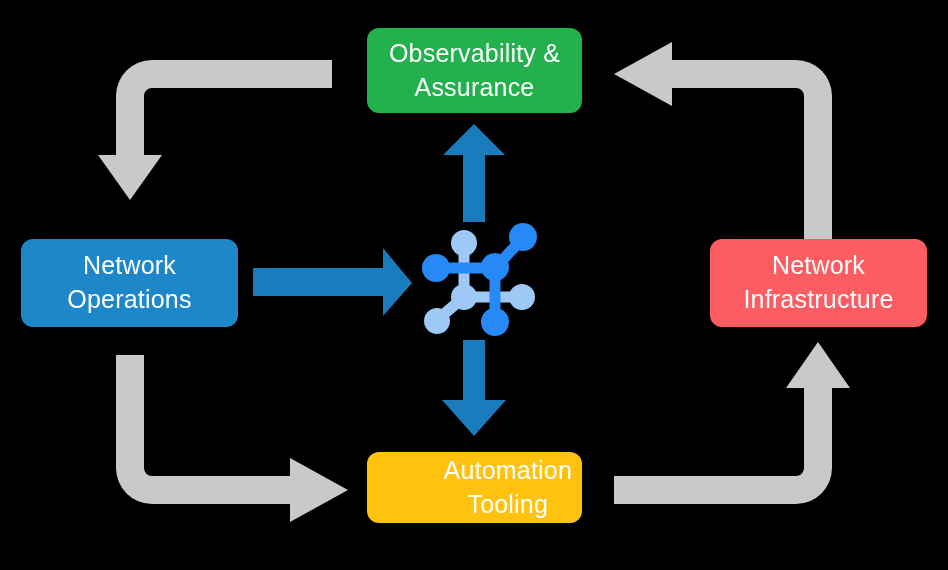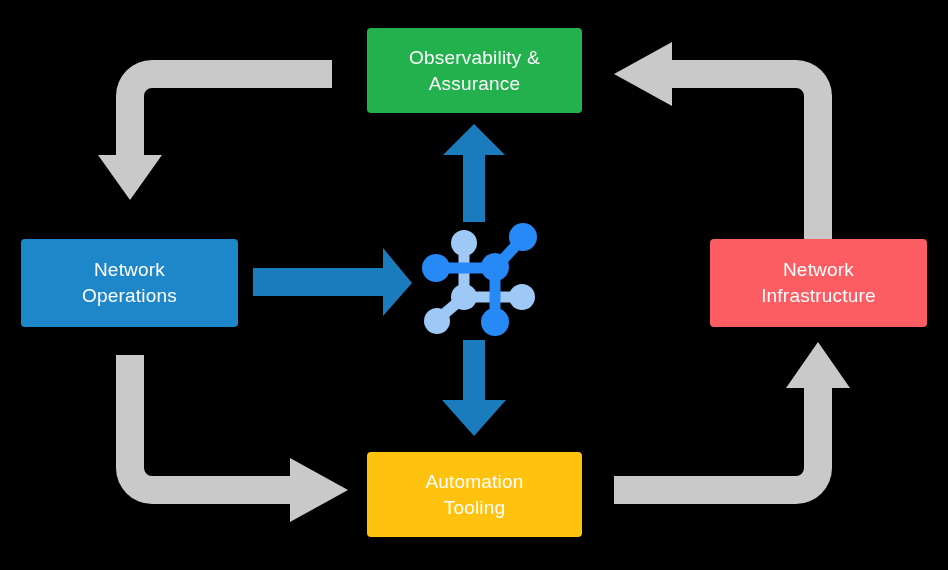--- a/index.html
+++ b/index.html
@@ -10,39 +10,39 @@
   #stage {
     position: relative;
     width: 948px;
     height: 570px;
     background: #000000;
     overflow: hidden;
     font-family: "Liberation Sans", sans-serif;
   }
   .node-box {
     position: absolute;
-    border-radius: 4px;
+    border-radius: 12px;
     display: flex;
     align-items: center;
     justify-content: center;
     text-align: center;
     color: #ffffff;
-    font-size: 19px;
+    font-size: 25px;
     line-height: 1.35;
     font-weight: 400;
     letter-spacing: 0.2px;
     box-sizing: border-box;
     padding: 6px 10px;
   }
   .box-label { white-space: pre-line; display: block; }
 
   #box-observability { left: 367px; top: 28px;  width: 215px; height: 85px; background: #22b14c; }
   #box-operations    { left: 21px;  top: 239px; width: 217px; height: 88px; background: #1e87c9; }
   #box-infrastructure{ left: 710px; top: 239px; width: 217px; height: 88px; background: #fc5d63; }
-  #box-automation    { left: 367px; top: 452px; width: 215px; height: 85px; background: #ffc20e; }
+  #box-automation    { left: 367px; top: 452px; width: 215px; height: 71px; background: #ffc20e; justify-content: flex-end; }
 
   svg.layer {
     position: absolute;
     left: 0; top: 0;
     width: 948px;
     height: 570px;
   }
 </style>
 </head>
 <body>

